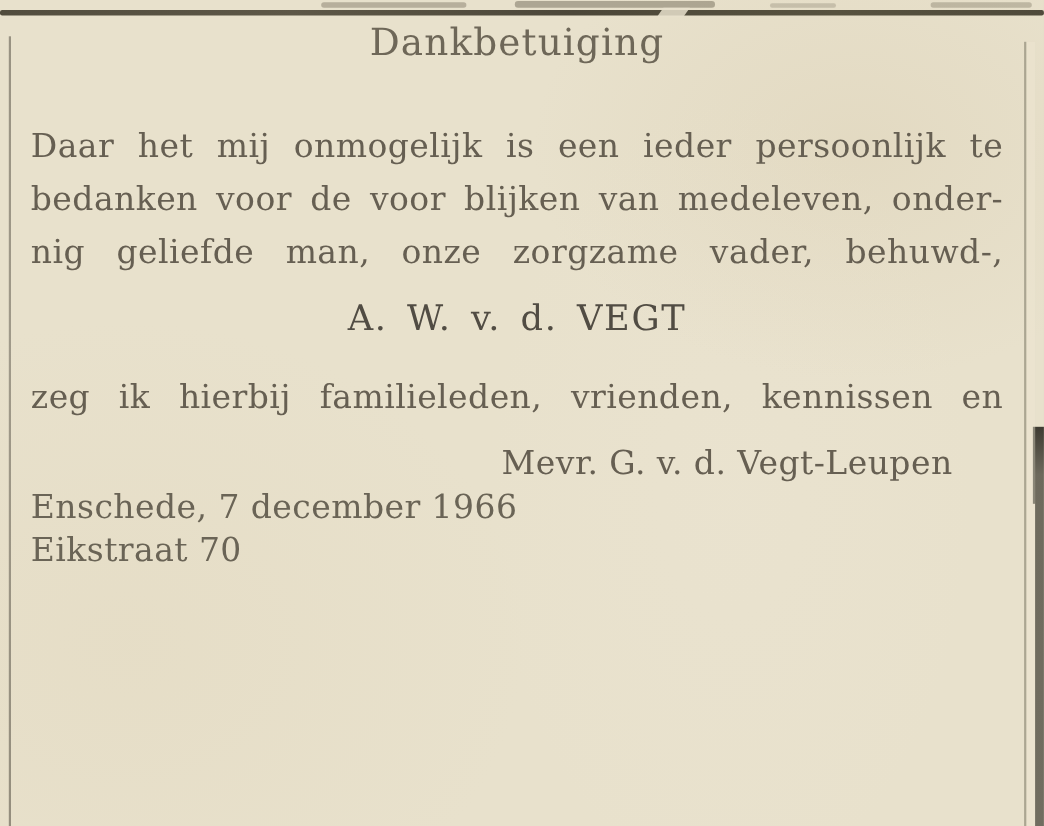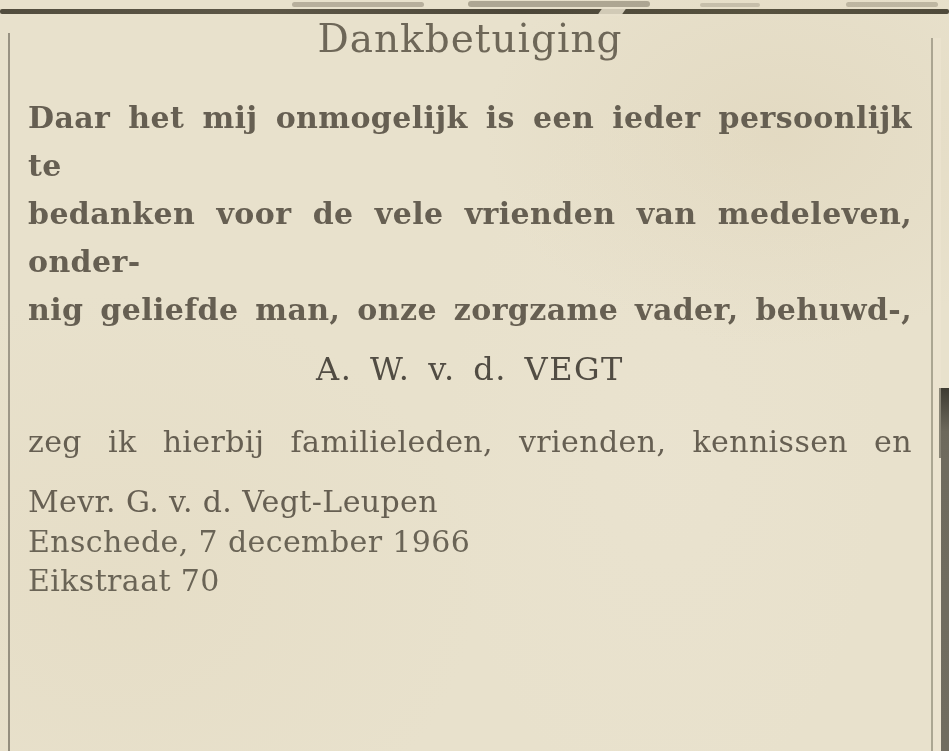--- a/index.html
+++ b/index.html
@@ -80,42 +80,43 @@
     opacity: .6;
   }
 
   .content {
     position: absolute;
     left: 28px; top: 22px;
     width: 884px;
   }
   .title {
     text-align: center;
-    font-size: 39px;
+    font-size: 34px;
     line-height: 34px;
     letter-spacing: 1px;
     color: #6e6758;
   }
   .para { font-size: 30px; letter-spacing: .4px; word-spacing: 3px; }
-  .para1 { margin-top: 38px; line-height: 48px; font-weight: bold; }
+  .para1 { margin-top: 54px; line-height: 48px; }
   .para2 { margin-top: 33px; line-height: 41px; }
   .jline { text-align: justify; text-align-last: justify; }
   .lline { text-align: left; }
   .name {
     margin-top: 16px;
     text-align: center;
     font-weight: normal;
     font-size: 32px;
     line-height: 38px;
     letter-spacing: 1.5px;
     word-spacing: 6px;
     color: #514c43;
   }
   .signature {
     margin-top: 20px;
+    margin-left: 428px;
     font-size: 30px;
     line-height: 40px;
     letter-spacing: .4px;
   }
   .footer {
     font-size: 30px;
     line-height: 39px;
     letter-spacing: .4px;
     color: #6a6456;
   }
@@ -135,21 +136,21 @@
   <div class="light-strip"></div>
   <div class="right-rule"></div>
   <div class="edge-band"></div>
 
   <div class="content">
 
     <div class="title">Dankbetuiging</div>
 
     <div class="para para1">
       <div class="jline">Daar het mij onmogelijk is een ieder persoonlijk te</div>
-      <div class="jline">bedanken voor de vele vrienden van medeleven, onder-</div>
+      <div class="jline">bedanken voor de voor blijken van medeleven, onder-</div>
       <div class="jline">nig geliefde man, onze zorgzame vader, behuwd-,</div>
     </div>
 
     <div class="name">A. W. v. d. VEGT</div>
 
     <div class="para para2">
       <div class="jline">zeg ik hierbij familieleden, vrienden, kennissen en</div>
     </div>
 
     <div class="signature">

